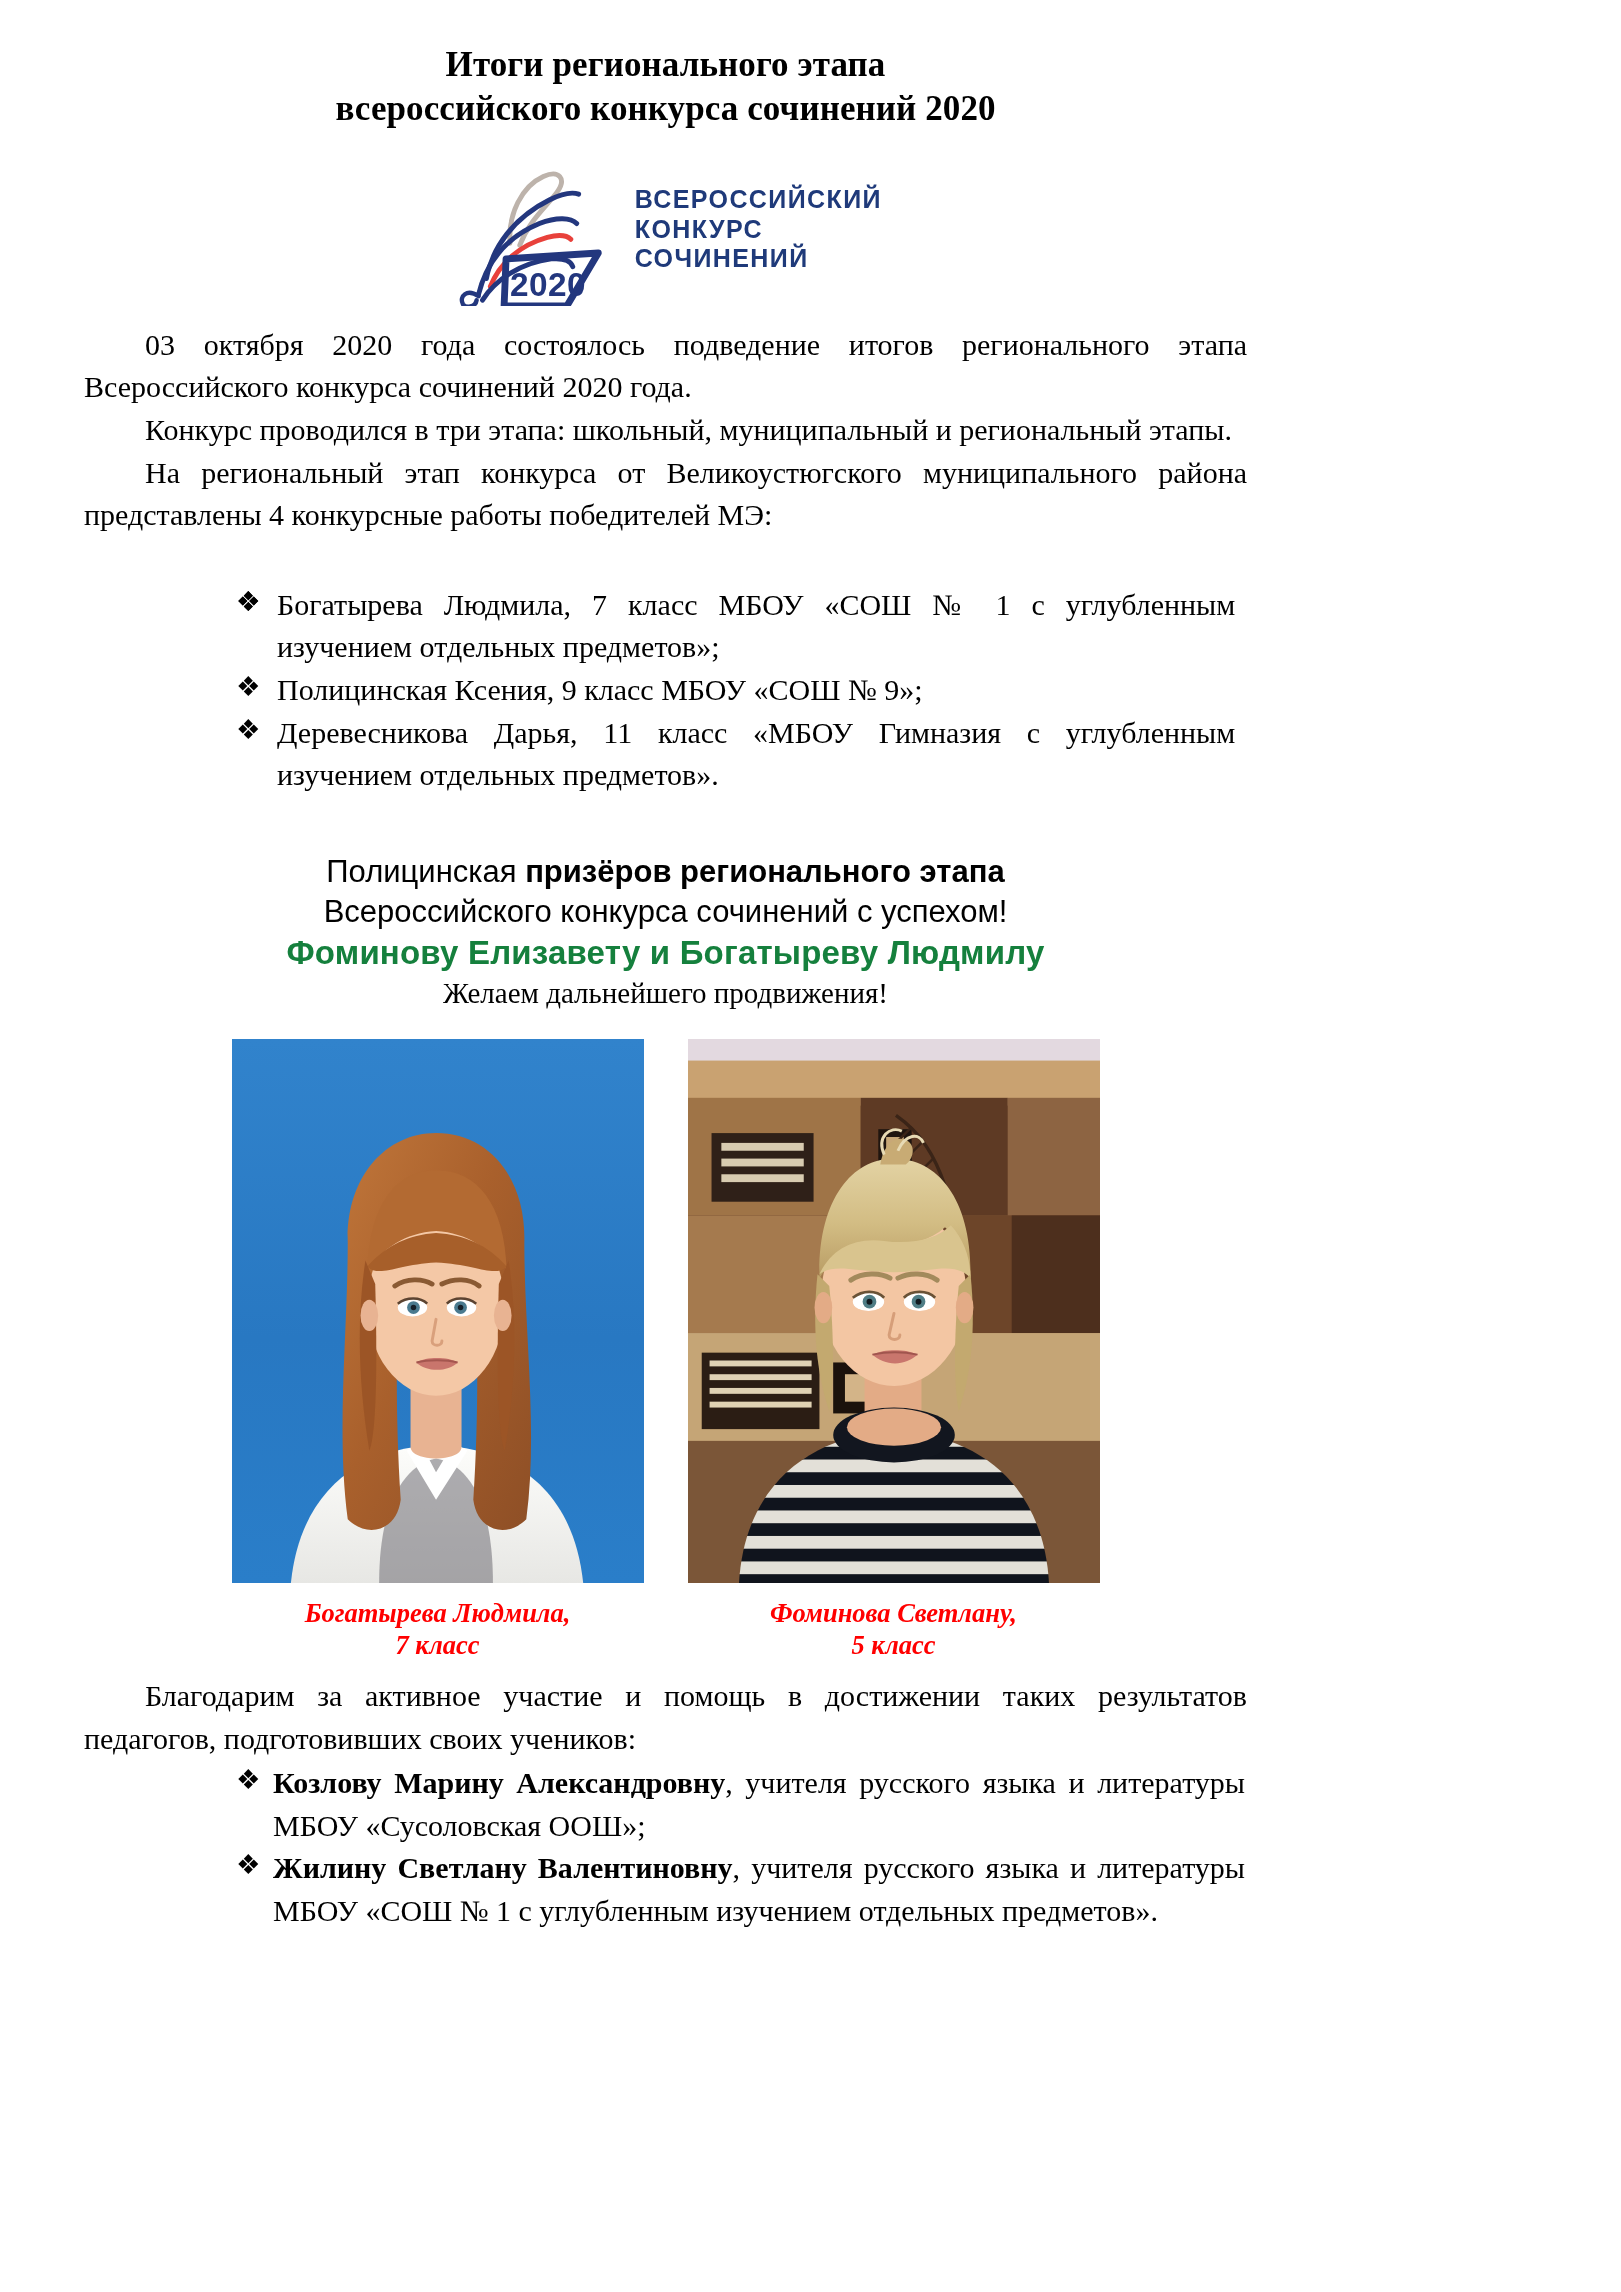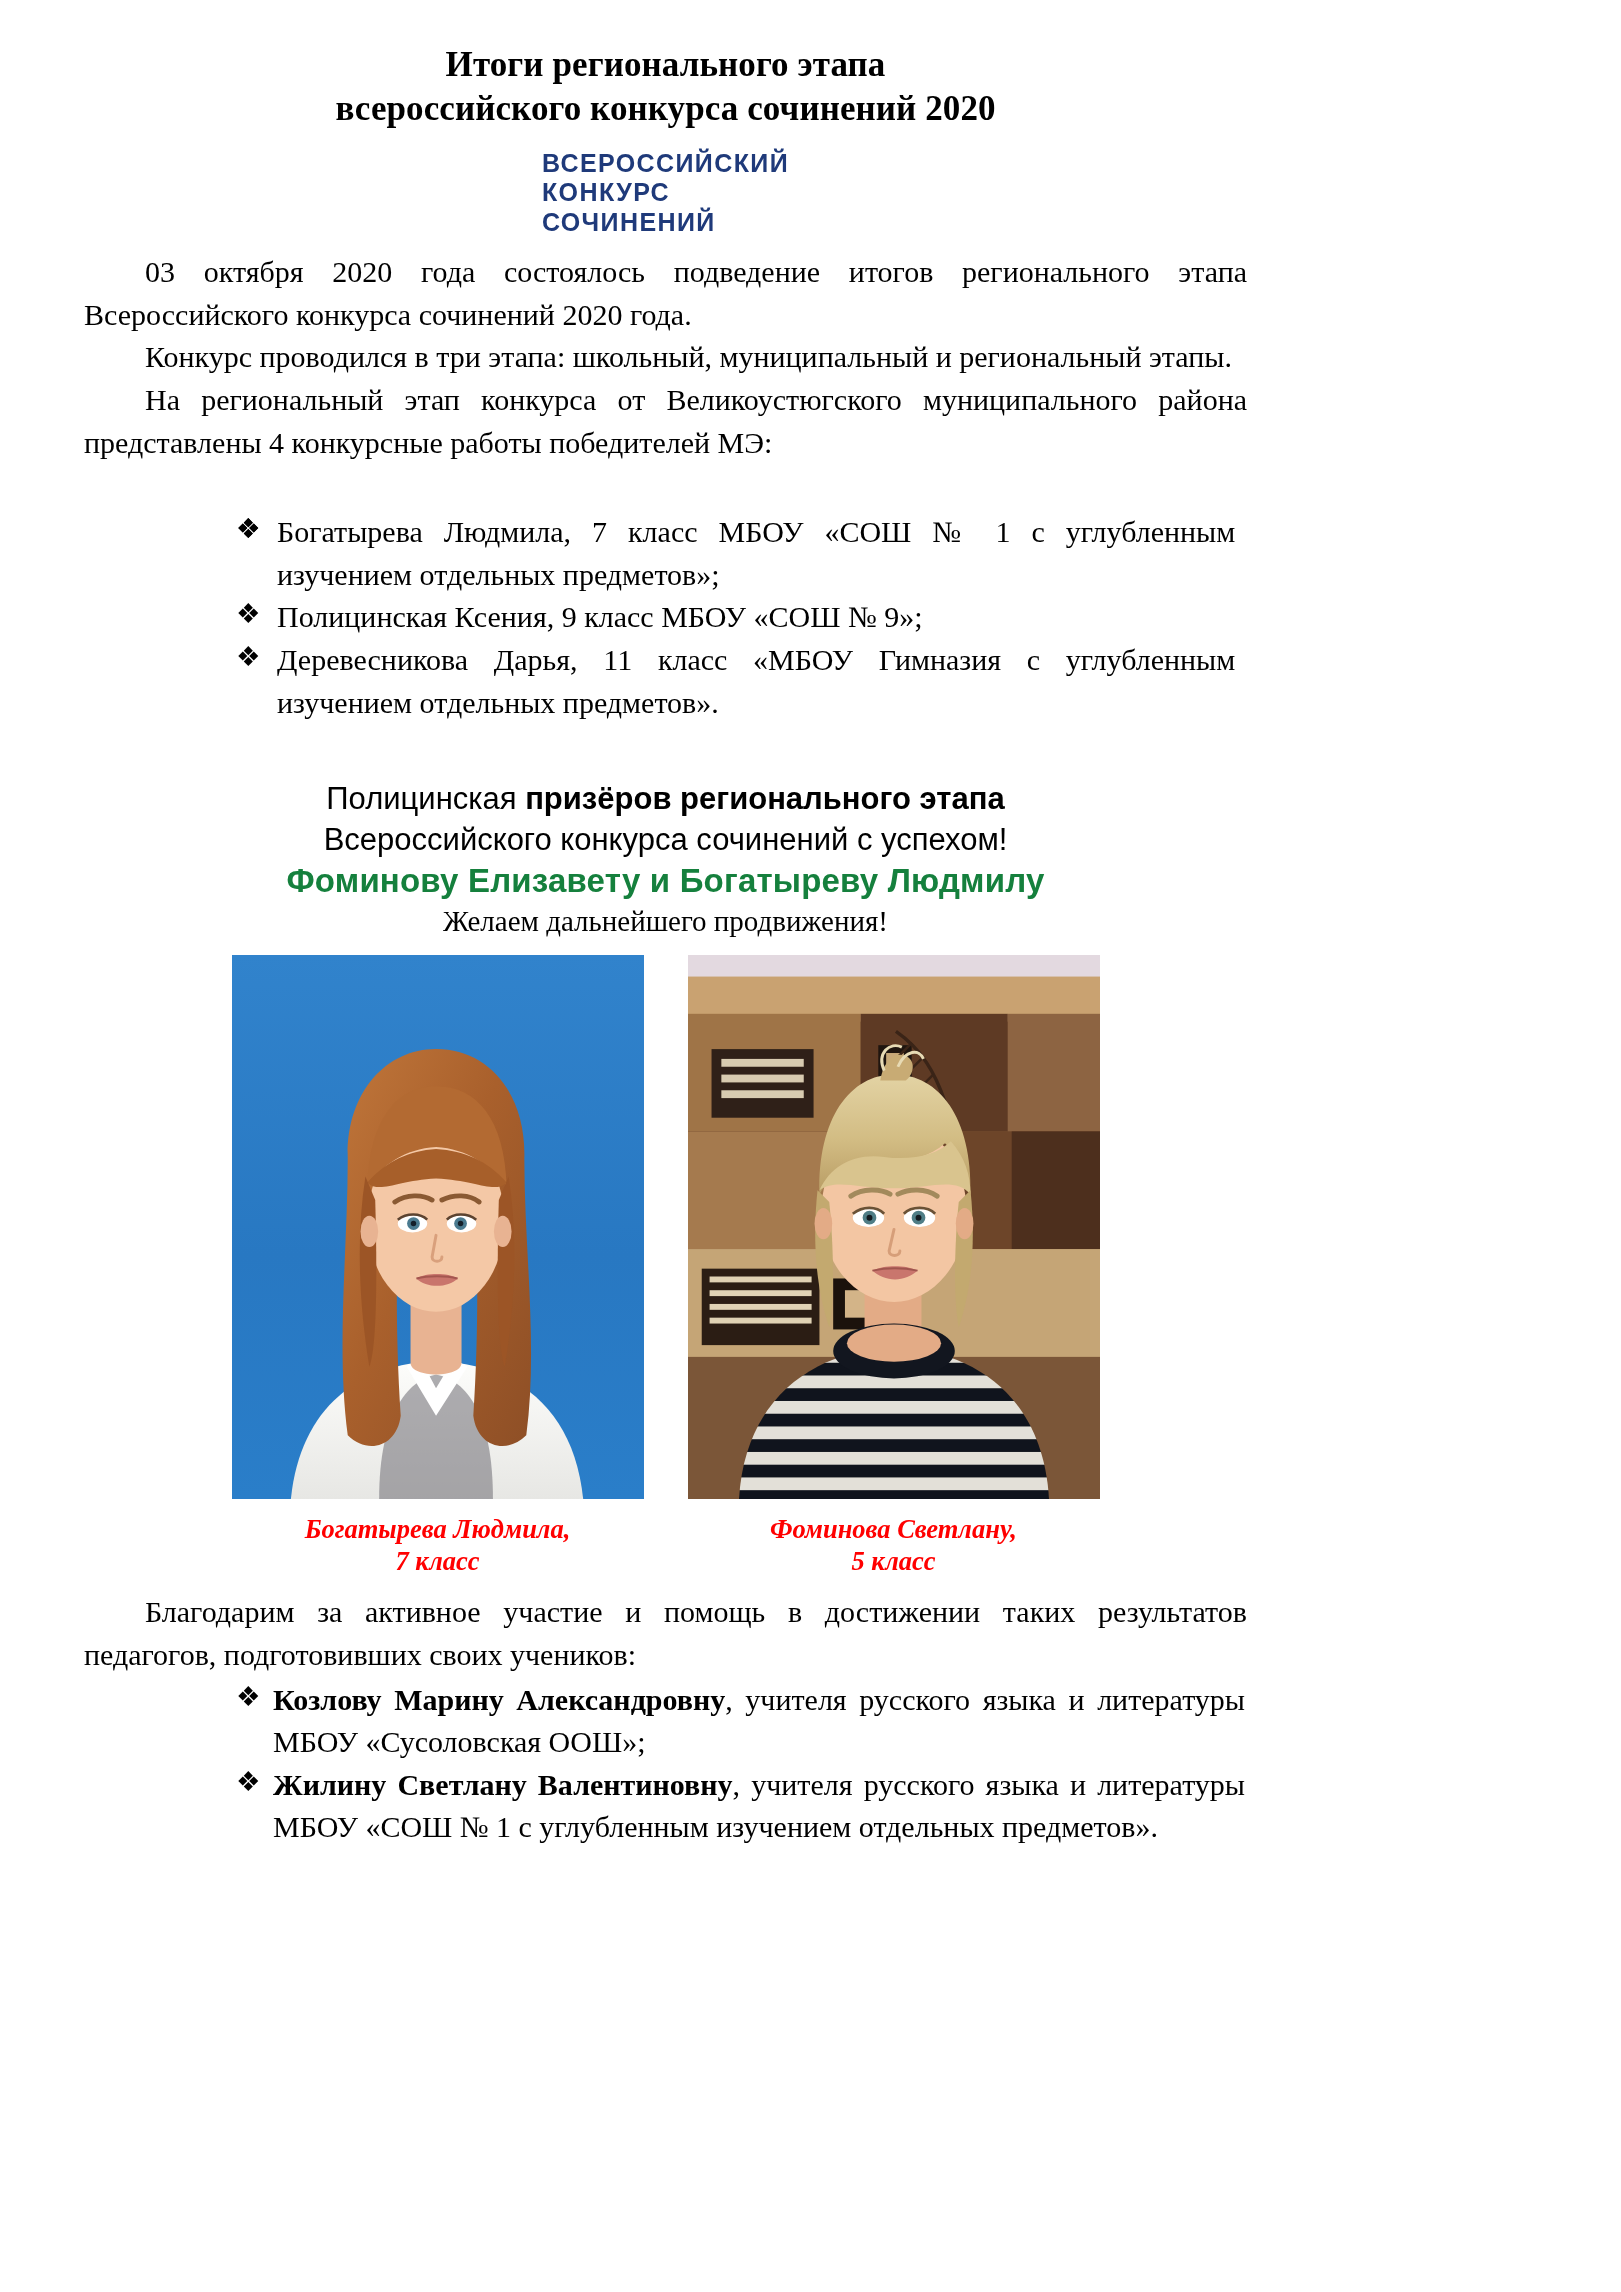--- a/index.html
+++ b/index.html
@@ -113,21 +113,21 @@
   }
   .congrats .wish {
     font-family: "Liberation Serif", "DejaVu Serif", serif;
     font-weight: normal;
     color: #000000;
     font-size: 29px;
   }
 
   
   .photos {
-    margin-top: 15px;
+    margin-top: 26px;
     display: flex;
     justify-content: center;
     align-items: center;
     gap: 44px;
   }
   .photo-col { width: 412px; }
   .photo-frame {
     width: 100%;
     overflow: hidden;
     position: relative;
@@ -159,20 +159,40 @@
 
 <div class="page">
 
   <div class="doc-title">
     <span class="t-line">Итоги регионального этапа</span>
     <span class="t-line">всероссийского конкурса сочинений 2020</span>
   </div>
 
   <div class="logo-wrap">
     <div class="logo">
+      <span class="logo-mark">
+        <svg width="172" height="157" viewBox="0 0 175 160" xmlns="http://www.w3.org/2000/svg">
+
+          <path d="M62 96 C 60 66, 74 38, 96 28 C 112 21, 120 30, 110 44 C 100 58, 82 72, 72 98" fill="none" stroke="#bdb3ab" stroke-width="5" stroke-linecap="round"></path>
+
+          <path d="M38 132 C 44 100, 66 70, 102 52 C 116 45, 126 44, 132 46" fill="none" stroke="#23377e" stroke-width="5" stroke-linecap="round"></path>
+
+          <path d="M30 148 C 38 116, 58 90, 92 76 C 110 69, 124 70, 130 76" fill="none" stroke="#23377e" stroke-width="5" stroke-linecap="round"></path>
+
+          <path d="M42 140 C 52 116, 72 98, 100 90 C 112 87, 120 88, 124 92" fill="none" stroke="#e8413b" stroke-width="5" stroke-linecap="round"></path>
+
+          <path d="M34 154 C 48 132, 74 116, 104 112 C 116 111, 124 114, 126 120" fill="none" stroke="#23377e" stroke-width="5" stroke-linecap="round"></path>
+
+          <path d="M30 150 C 18 142, 10 150, 14 158 C 17 163, 27 161, 28 154" fill="none" stroke="#23377e" stroke-width="4.5" stroke-linecap="round"></path>
+
+          <path d="M58 112 L 152 106 L 120 160 L 56 160 Z" fill="none" stroke="#23377e" stroke-width="7" stroke-linejoin="round"></path>
+
+          <text x="62" y="150" font-family="Liberation Sans, sans-serif" font-size="34" font-weight="bold" fill="#23377e" letter-spacing="0.5">2020</text>
+        </svg>
+      </span>
       <span class="logo-text">
         <span>ВСЕРОССИЙСКИЙ</span>
         <span>КОНКУРС</span>
         <span>СОЧИНЕНИЙ</span>
       </span>
     </div>
   </div>
 
   <div class="body-text">
     <p>03 октября 2020 года состоялось подведение итогов регионального этапа Всероссийского конкурса сочинений 2020 года.</p>

